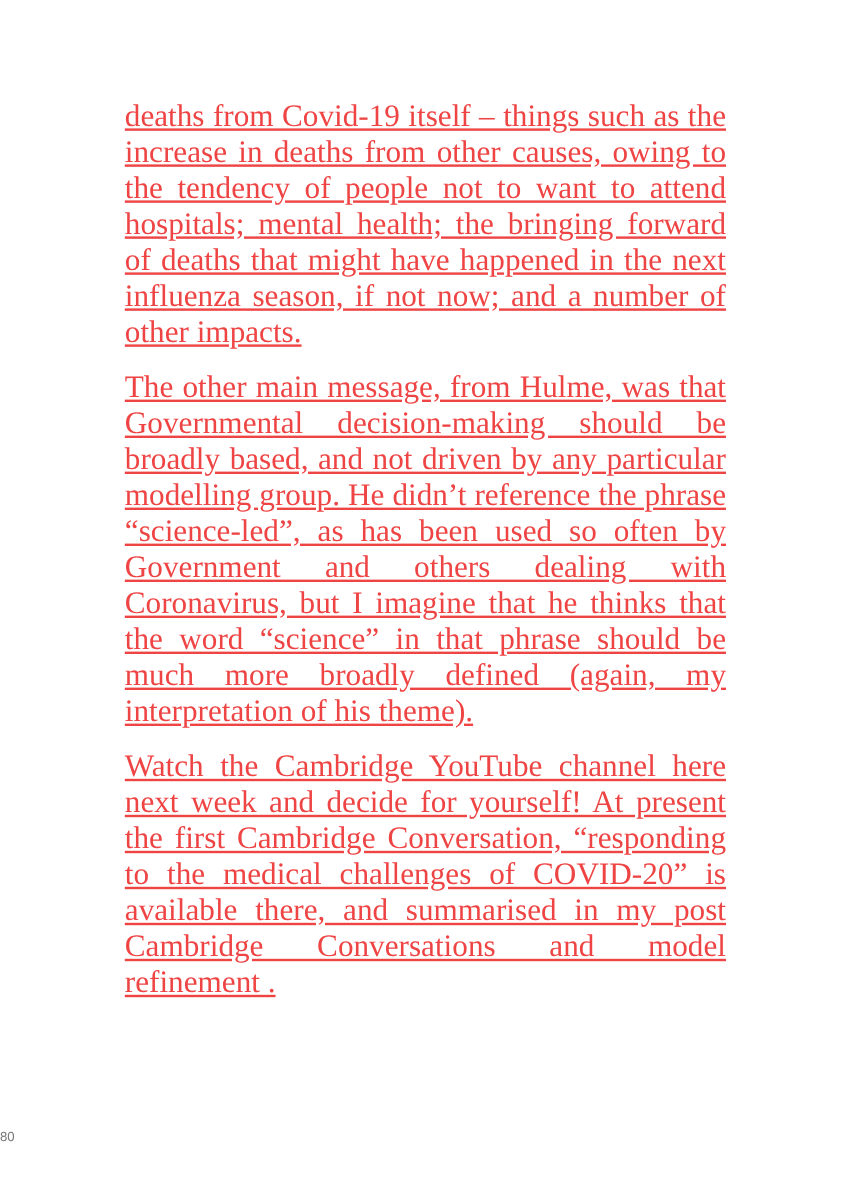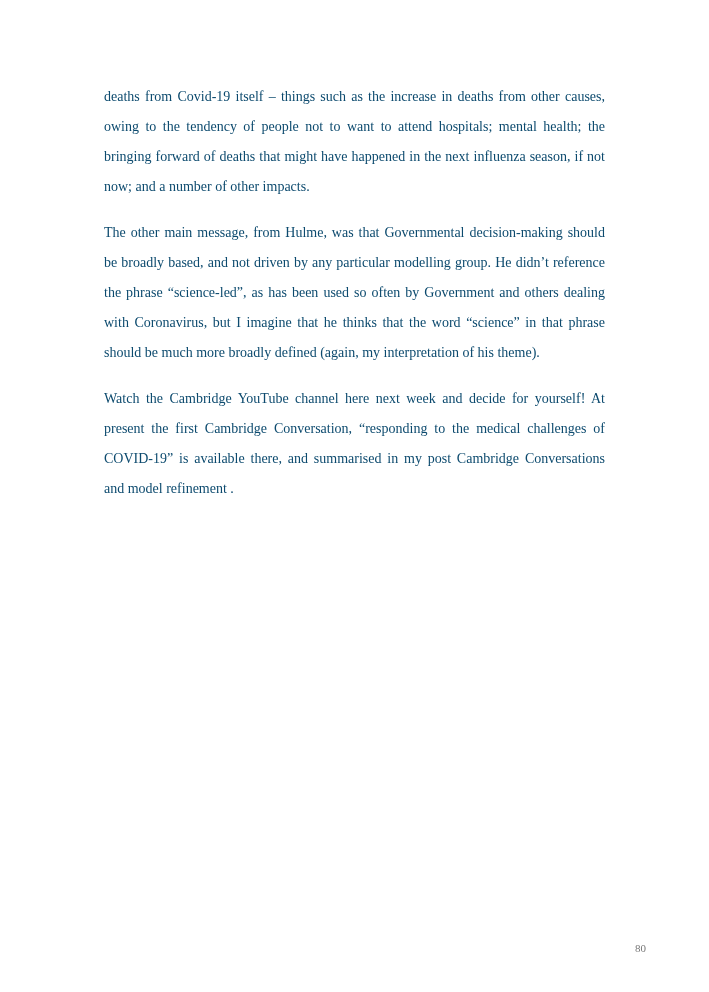--- a/index.html
+++ b/index.html
@@ -20,43 +20,44 @@
       width: 709px;
       height: 992px;
       background: #ffffff;
     }
     .text-block {
       position: absolute;
       left: 104px;
       top: 82px;
       width: 501px;
       font-family: "Liberation Serif", serif;
-      font-size: 14px;
+      font-size: 26px;
       line-height: 30px;
-      color: #0c4a6e;
+      color: #ef4444;
+      text-decoration: underline;
     }
     .para {
       margin: 0 0 16px 0;
       text-align: justify;
       text-align-last: left;
     }
     .page-number {
       position: absolute;
       left: 0;
       width: 646px;
       top: 942px;
-      text-align: right;
-      font-family: Liberation Serif, serif;
+      text-align: left;
+      font-family: Liberation Sans, sans-serif;
       font-size: 11px;
       color: #777777;
     }
   </style>
 </head>
 <body>
 
 <div class="page">
   <div class="text-block">
     <p class="para">deaths from Covid-19 itself – things such as the increase in deaths from other causes, owing to the tendency of people not to want to attend hospitals; mental health; the bringing forward of deaths that might have happened in the next influenza season, if not now; and a number of other impacts.</p>
     <p class="para">The other main message, from Hulme, was that Governmental decision-making should be broadly based, and not driven by any particular modelling group. He didn’t reference the phrase “science-led”, as has been used so often by Government and others dealing with Coronavirus, but I imagine that he thinks that the word “science” in that phrase should be much more broadly defined (again, my interpretation of his theme).</p>
-    <p class="para">Watch the Cambridge YouTube channel here next week and decide for yourself! At present the first Cambridge Conversation, “responding to the medical challenges of COVID-19” is available there, and summarised in my post Cambridge Conversations and model refinement .</p>
+    <p class="para">Watch the Cambridge YouTube channel here next week and decide for yourself! At present the first Cambridge Conversation, “responding to the medical challenges of COVID-20” is available there, and summarised in my post Cambridge Conversations and model refinement .</p>
   </div>
   <div class="page-number">80</div>
 </div>
 
 </body></html>

